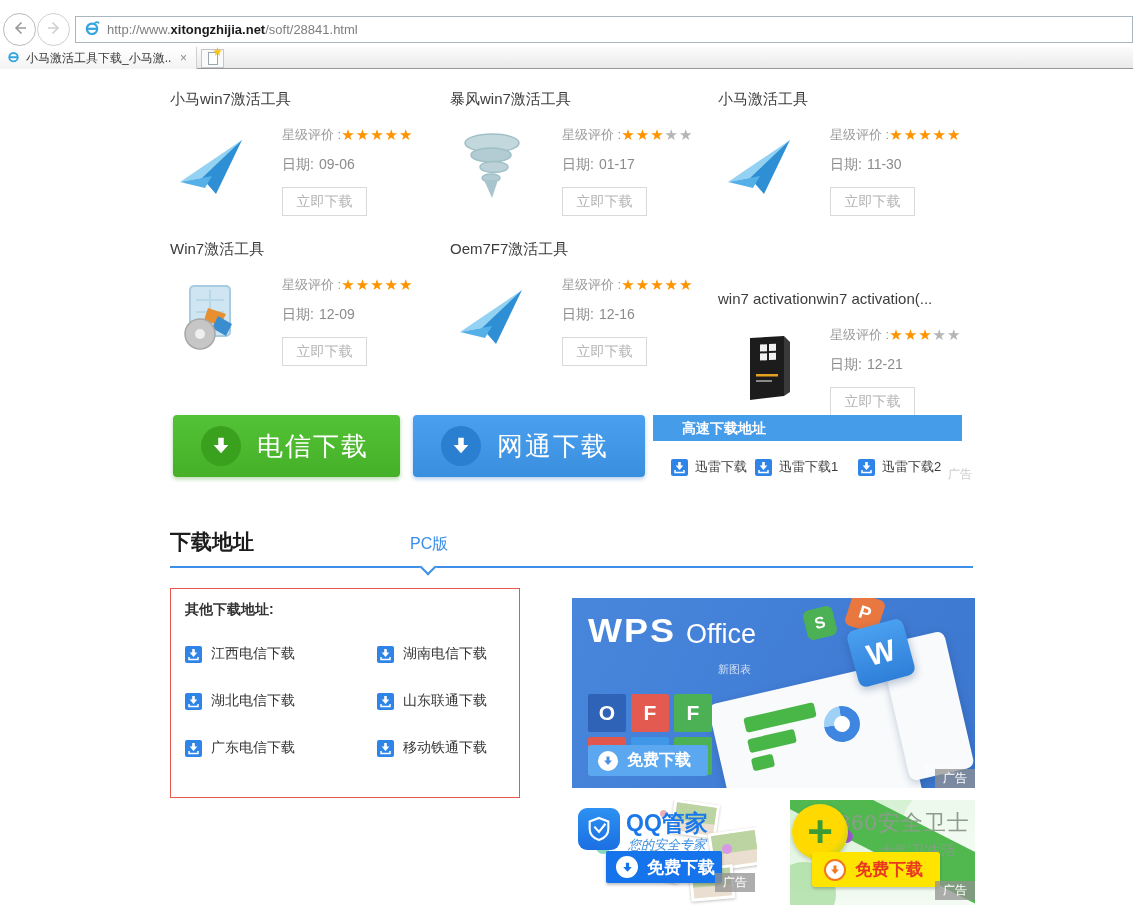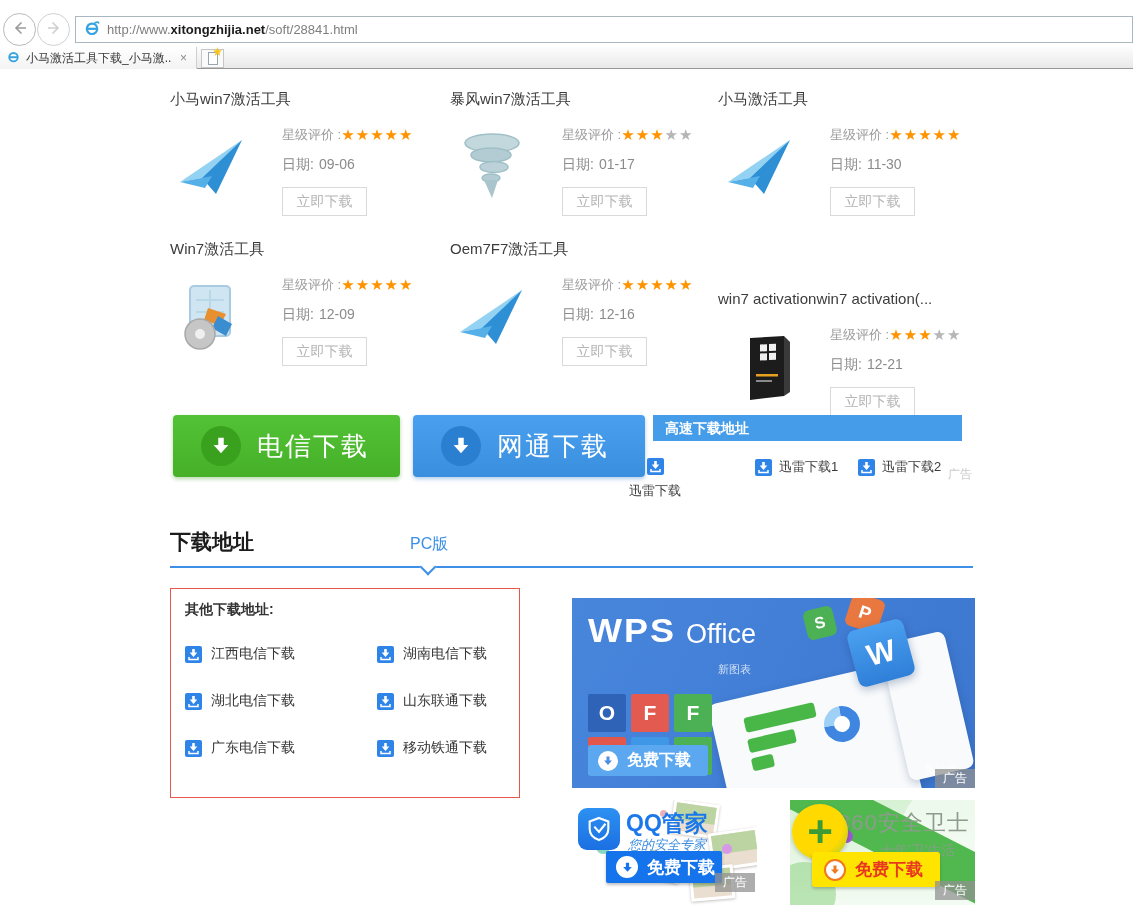--- a/index.html
+++ b/index.html
@@ -44,21 +44,21 @@
   
   .big-btn { top:415px; height:62px; border-radius:4px; display:flex; align-items:center;
              padding-left:28px; gap:16px; color:#fff; font-size:26px; letter-spacing:2px; }
   .big-btn .circ { width:40px; height:40px; border-radius:50%; display:flex; align-items:center; justify-content:center; }
   .btn-green { left:173px; width:227px; background:linear-gradient(#53c236,#45b028); box-shadow:0 2px 4px rgba(70,160,45,.4);text-align:center; }
   .btn-green .circ { background:#3aa11e; }
   .btn-blue { left:413px; width:232px; background:linear-gradient(#4aa0ef,#3a8ede); box-shadow:0 2px 4px rgba(60,130,210,.4); }
   .btn-blue .circ { background:#2b7fd0; }
 
   .hs-bar { left:653px; top:415px; width:309px; height:26px; background:#459ce9; color:#fff;
-            font-size:14px; font-weight:bold; line-height:26px; padding-left:12px; }
+            font-size:14px; font-weight:bold; line-height:26px; padding-left:29px; }
   .thunder { top:458px; display:flex; align-items:center; gap:7px; font-size:13px; color:#3a3a3a; }
   .ad-faint { font-size:12px; color:#cccccc; }
 
   
   .sec-title { left:170px; top:528px; font-size:21px; font-weight:bold; color:#1c1c1c; }
   .pc-tab { left:410px; top:534px; font-size:16px; color:#3a8ee8; }
   .sec-line { left:170px; top:566px; width:803px; height:2px; background:#3d8fe8; }
   .sec-notch { left:422px; top:561px; width:12px; height:12px; background:#fff;
                border-right:2px solid #3d8fe8; border-bottom:2px solid #3d8fe8; transform:rotate(45deg); }
 
@@ -336,21 +336,21 @@
   <span class="circ">
     <svg width="22" height="22" viewBox="0 0 24 24">
         <path d="M9 3 h6 v8 h5 l-8 9 -8 -9 h5 z" fill="#fff"></path>
       </svg>
   </span>
   <span>网通下载</span>
 </div>
 
 <div class="abs hs-bar">高速下载地址</div>
 
-<div class="abs thunder" style="left:629px;flex-direction:column;">
+<div class="abs thunder" style="left:671px;">
   <span class="dlicon">
     <svg viewBox="0 0 17 17" width="17" height="17">
         <rect width="17" height="17" rx="2" fill="#2f84e8"></rect>
         <path d="M7.2 3 h2.6 v3.6 h2.5 l-3.8 4.4 -3.8 -4.4 h2.5 z" fill="#fff"></path>
         <path d="M4 11 v2.6 h9 V11" stroke="#fff" stroke-width="1.5" fill="none"></path>
       </svg>
   </span>
   <span>迅雷下载</span>
 </div>
 <div class="abs thunder" style="left:755px;">

